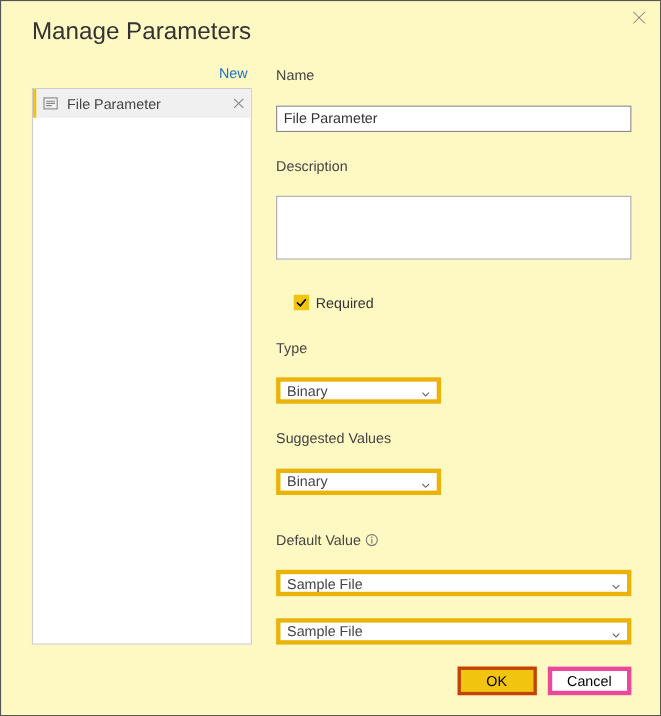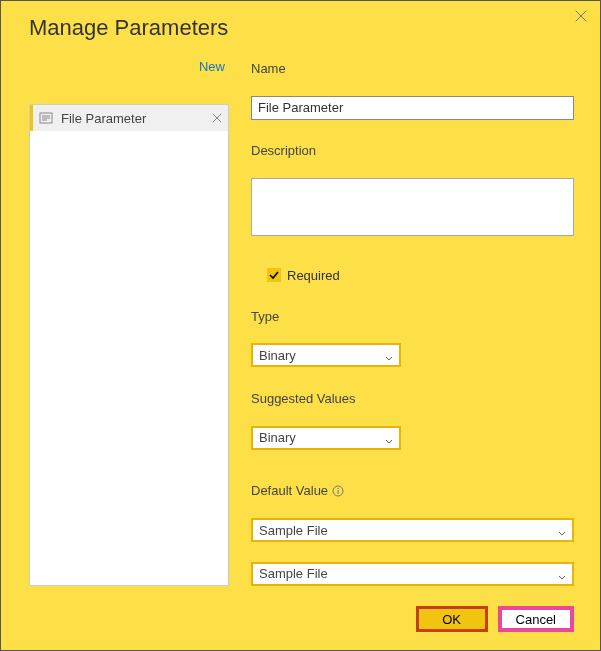--- a/index.html
+++ b/index.html
@@ -8,21 +8,21 @@
     font-family: "Segoe UI", Arial, sans-serif;
     font-size: 13px;
     color: #333;
     background: #fff;
   }
   .dialog {
     width: 601px;
     height: 651px;
     border: 1px solid #555;
     position: relative;
-    background: #fde047;
+    background: #fef9c3;
     display: flex;
     flex-direction: column;
   }
   .close-x {
     position: absolute;
     top: 8px;
     right: 12px;
     font-size: 16px;
     color: #666;
     cursor: pointer;
@@ -38,21 +38,20 @@
     display: flex;
     flex: 1;
     padding: 16px 26px 10px 28px;
     gap: 22px;
     min-height: 0;
   }
   .sidebar {
     width: 200px;
     display: flex;
     flex-direction: column;
-    gap: 24px;
   }
   .new-link {
     text-align: right;
     color: #1a73c7;
     font-size: 13px;
     padding: 2px 4px 6px 0;
     cursor: pointer;
   }
   .param-list {
     flex: 1;
@@ -130,21 +129,21 @@
     background: #f1c40f;
     border: none;
     display: flex;
     align-items: center;
     justify-content: center;
     cursor: pointer;
   }
   .checkbox svg { width: 10px; height: 10px; }
   .select {
     position: relative;
-    border: 2px solid #eab308;
+    border: 4px solid #eab308;
     height: 24px;
     display: flex;
     align-items: center;
     padding: 0 6px;
     font-size: 13px;
     color: #444;
     background: #fff;
     cursor: pointer;
   }
   .select.narrow { width: 150px; }

